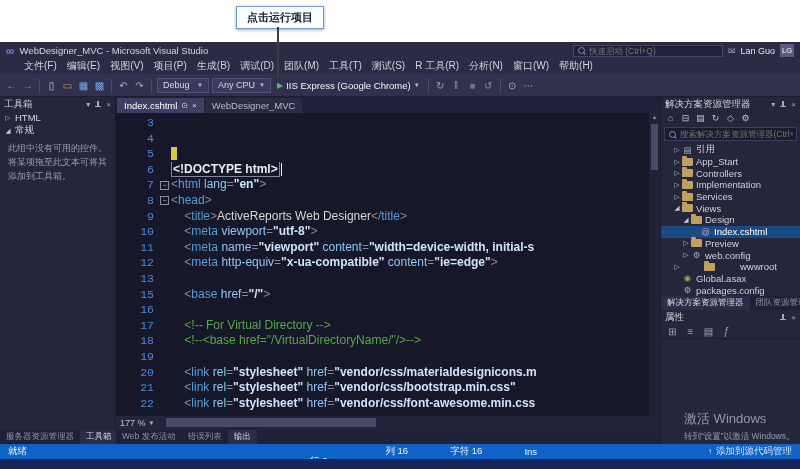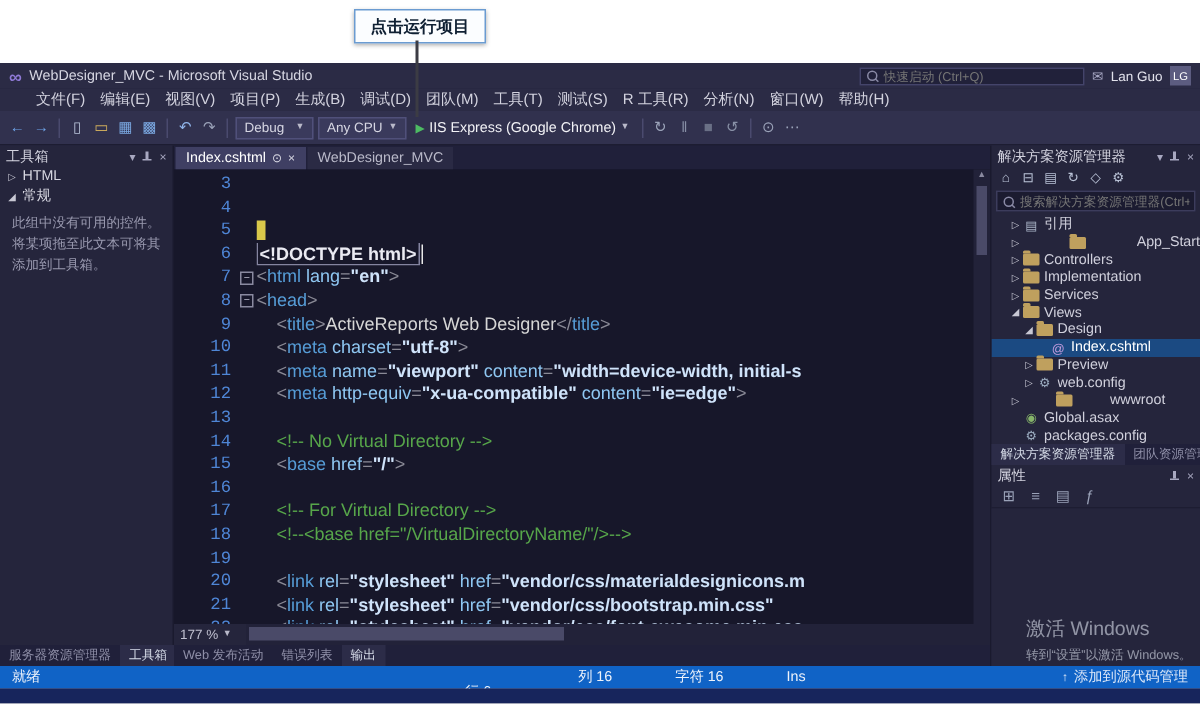--- a/index.html
+++ b/index.html
@@ -267,41 +267,36 @@
                 <span class="lc"><span class="s-d">&lt;</span><span class="s-t">head</span><span class="s-d">&gt;</span></span>
               </div>
               <div class="code-line">
                 <span class="ln">9</span>
                 <span class="fold"></span>
                 <span class="lc"><span class="s-p">    </span><span class="s-d">&lt;</span><span class="s-t">title</span><span class="s-d">&gt;</span><span class="s-x">ActiveReports Web Designer</span><span class="s-d">&lt;/</span><span class="s-t">title</span><span class="s-d">&gt;</span></span>
               </div>
               <div class="code-line">
                 <span class="ln">10</span>
                 <span class="fold"></span>
-                <span class="lc"><span class="s-p">    </span><span class="s-d">&lt;</span><span class="s-t">meta</span><span class="s-p"> </span><span class="s-a">charset</span><span class="s-d">=</span><span class="s-v">"utf-8"</span><span class="s-d">&gt;</span></span>
+                <span class="lc"><span class="s-p">    </span><span class="s-d">&lt;</span><span class="s-t">meta</span><span class="s-p"> </span><span class="s-a">viewport</span><span class="s-d">=</span><span class="s-v">"utf-8"</span><span class="s-d">&gt;</span></span>
               </div>
               <div class="code-line">
                 <span class="ln">11</span>
                 <span class="fold"></span>
                 <span class="lc"><span class="s-p">    </span><span class="s-d">&lt;</span><span class="s-t">meta</span><span class="s-p"> </span><span class="s-a">name</span><span class="s-d">=</span><span class="s-v">"viewport"</span><span class="s-p"> </span><span class="s-a">content</span><span class="s-d">=</span><span class="s-v">"width=device-width, initial-s</span></span>
               </div>
               <div class="code-line">
                 <span class="ln">12</span>
                 <span class="fold"></span>
                 <span class="lc"><span class="s-p">    </span><span class="s-d">&lt;</span><span class="s-t">meta</span><span class="s-p"> </span><span class="s-a">http-equiv</span><span class="s-d">=</span><span class="s-v">"x-ua-compatible"</span><span class="s-p"> </span><span class="s-a">content</span><span class="s-d">=</span><span class="s-v">"ie=edge"</span><span class="s-d">&gt;</span></span>
               </div>
               <div class="code-line">
                 <span class="ln">13</span>
                 <span class="fold"></span>
                 <span class="lc"></span>
-              </div>
-              <div class="code-line">
-                <span class="ln">14</span>
-                <span class="fold"></span>
-                <span class="lc"><span class="s-p">    </span><span class="s-c">&lt;!-- No Virtual Directory --&gt;</span></span>
               </div>
               <div class="code-line">
                 <span class="ln">15</span>
                 <span class="fold"></span>
                 <span class="lc"><span class="s-p">    </span><span class="s-d">&lt;</span><span class="s-t">base</span><span class="s-p"> </span><span class="s-a">href</span><span class="s-d">=</span><span class="s-v">"/"</span><span class="s-d">&gt;</span></span>
               </div>
               <div class="code-line">
                 <span class="ln">16</span>
                 <span class="fold"></span>
                 <span class="lc"></span>
@@ -378,21 +373,21 @@
         <div class="search-row">
           <span class="mag"></span>
           <input placeholder="搜索解决方案资源管理器(Ctrl+;)" style="">
         </div>
         <div class="tree">
             <div class="tree-row" style="padding-left: 11px;">
               <span class="arrow">▷</span>
               <span class="ico ico-glyph" style="color: rgb(168, 178, 198);">▤</span>
               <span class="tree-label">引用</span>
             </div>
-            <div class="tree-row" style="padding-left: 11px; justify-content: space-between;">
+            <div class="tree-row" style="padding-left: 11px;">
               <span class="arrow">▷</span>
               <span class="ico ico-folder"></span>
               <span class="tree-label">App_Start</span>
             </div>
             <div class="tree-row" style="padding-left: 11px;">
               <span class="arrow">▷</span>
               <span class="ico ico-folder"></span>
               <span class="tree-label">Controllers</span>
             </div>
             <div class="tree-row" style="padding-left: 11px;">

